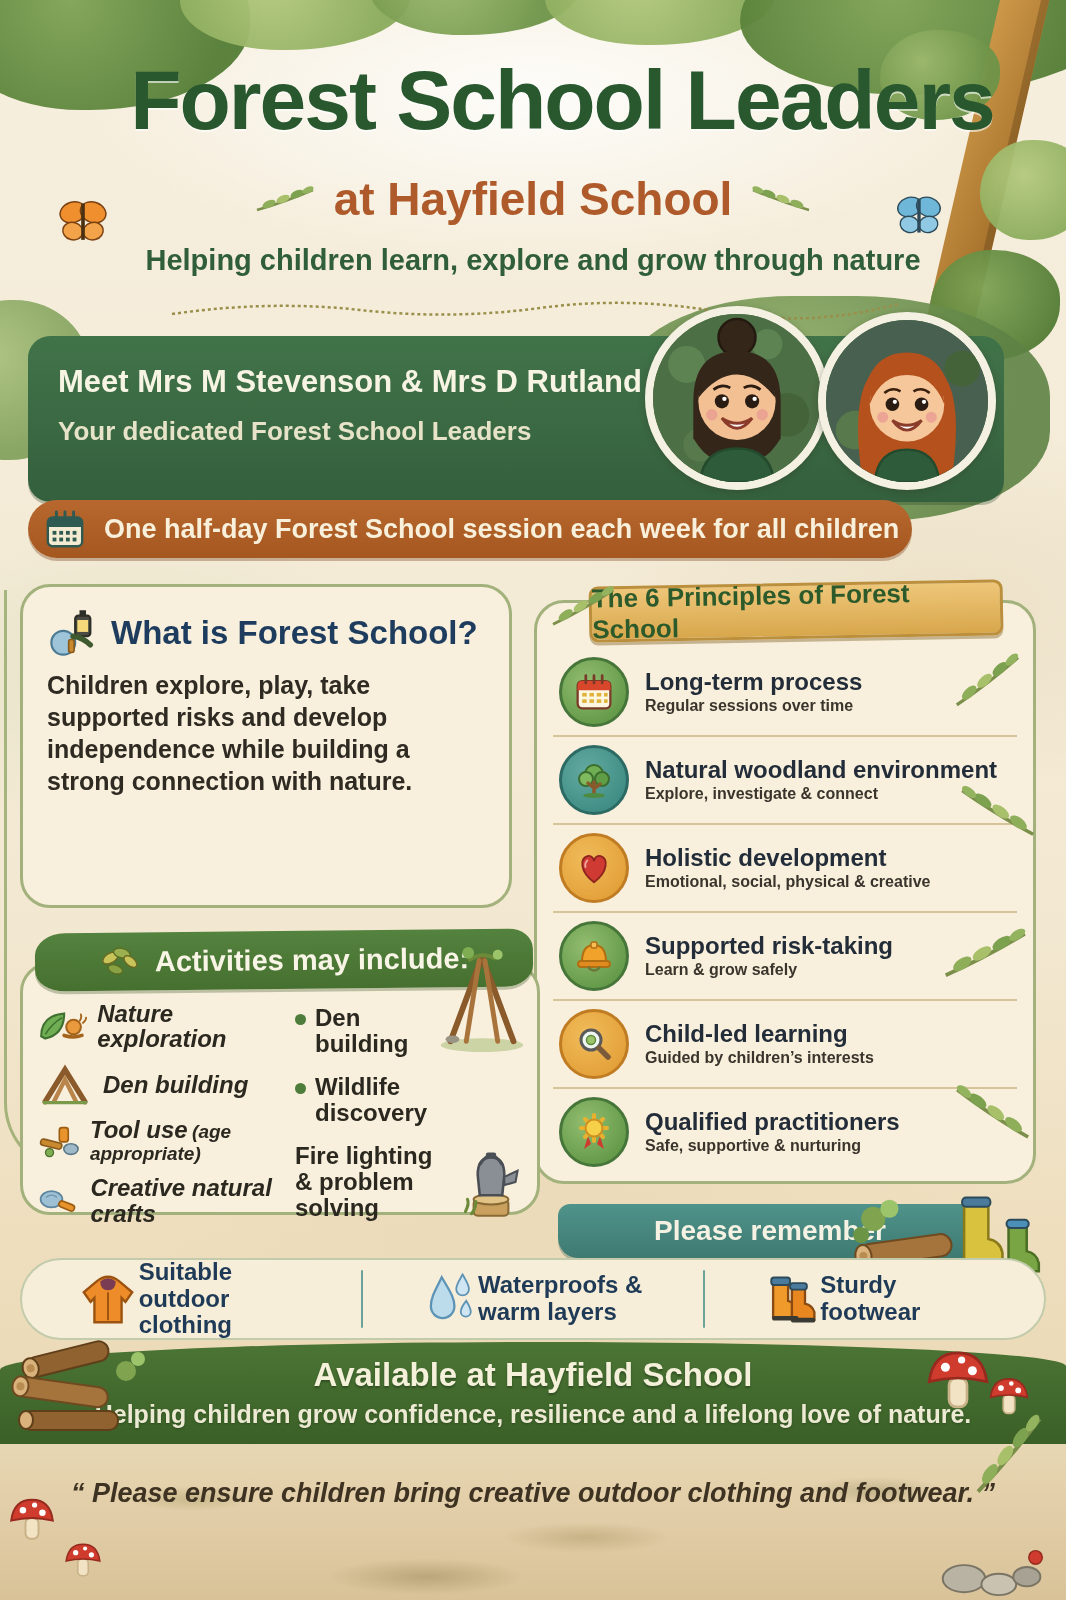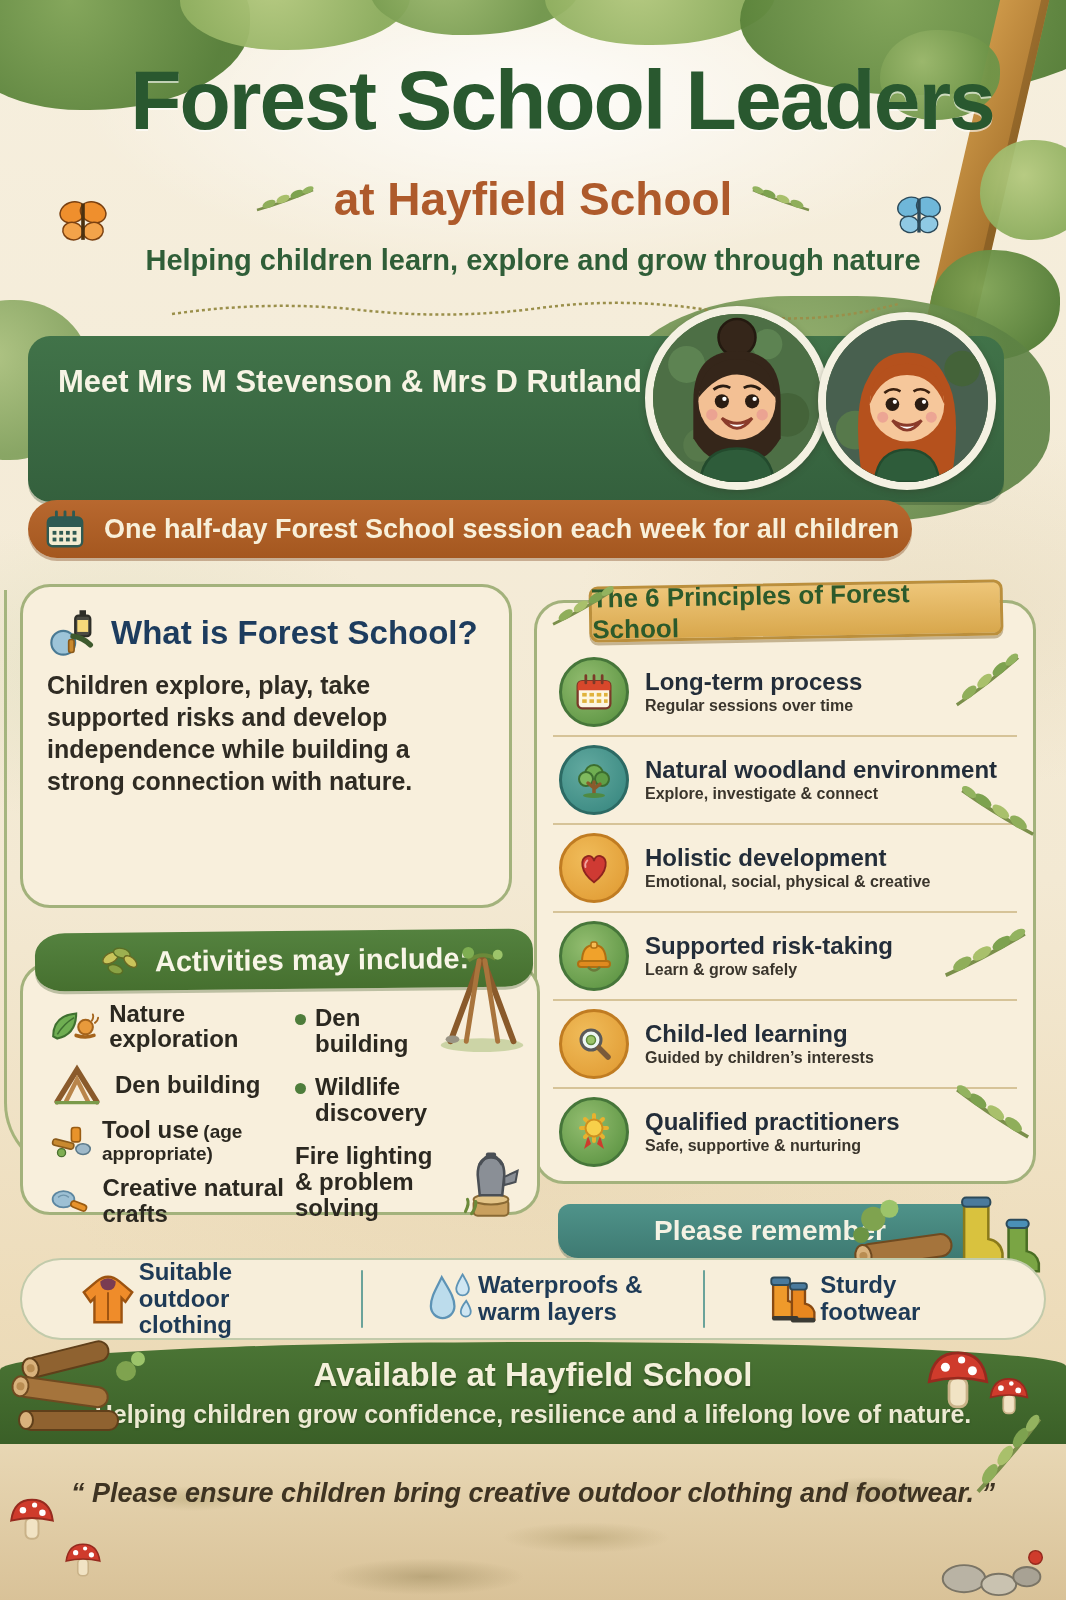--- a/index.html
+++ b/index.html
@@ -76,21 +76,21 @@
   .ptext{flex:1;min-width:0;}
   .ptitle{font-size:24px;font-weight:800;color:#232d39;line-height:1.05;}
   .psub{font-size:16px;font-weight:600;color:#3a352c;margin-top:4px;line-height:1.05;}
 
   
   .activities{left:20px;top:962px;width:520px;height:253px;}
   .act-banner{position:absolute;left:12px;top:-34px;width:498px;height:58px;transform:rotate(-.6deg);
     background:linear-gradient(#54823f,#46702f);border-radius:30px 24px 28px 30px/22px 20px 22px 20px;
     display:flex;align-items:center;justify-content:center;gap:14px;box-shadow:0 3px 0 rgba(50,80,30,.3);}
   .act-heading{font-size:29px;font-weight:800;color:#f8f5e6;}
-  .act-left{position:absolute;left:26px;top:36px;width:250px;}
+  .act-left{position:absolute;left:14px;top:36px;width:250px;font-style:italic;}
   .act-item{display:flex;align-items:center;gap:10px;margin-bottom:10px;min-height:46px;}
   .act-label{font-size:24px;font-weight:700;color:#2b2820;line-height:1.05;}
   .act-note{font-size:19px;font-weight:600;color:#2b2820;}
   .act-right{position:absolute;left:272px;top:40px;width:160px;}
   .act-ritem{display:flex;align-items:flex-start;gap:9px;margin-bottom:16px;}
   .act-bullet{flex:0 0 11px;width:11px;height:11px;border-radius:50%;background:#4e7d3b;margin-top:9px;}
   .act-rlabel{font-size:24px;font-weight:700;color:#2b2820;line-height:1.1;}
 
   
   .rem-banner{position:absolute;left:558px;top:1204px;width:424px;height:54px;
@@ -185,20 +185,21 @@
     <ellipse cx="13" cy="14" rx="9" ry="7" fill="#6fb7d9" stroke="#2c4a5a" transform="rotate(-20 13 14)"></ellipse>
     <ellipse cx="13" cy="27" rx="7" ry="6" fill="#8fc9e4" stroke="#2c4a5a" transform="rotate(15 13 27)"></ellipse>
     <ellipse cx="27" cy="14" rx="9" ry="7" fill="#6fb7d9" stroke="#2c4a5a" transform="rotate(20 27 14)"></ellipse>
     <ellipse cx="27" cy="27" rx="7" ry="6" fill="#8fc9e4" stroke="#2c4a5a" transform="rotate(-15 27 27)"></ellipse>
     <line x1="20" y1="8" x2="20" y2="33" stroke="#2c4a5a" stroke-width="2.5"></line>
   </svg>
 
   <div class="leaders-band">
     <div class="leaders-text">
       <div class="leaders-heading">Meet Mrs M Stevenson &amp; Mrs D Rutland</div>
+      <div class="leaders-sub">Your dedicated Forest School Leaders</div>
     </div>
   </div>
   <div class="avatar a1">
     <svg viewBox="0 0 100 100">
       <rect width="100" height="100" fill="#4d6f45"></rect>
       <circle cx="20" cy="30" r="11" fill="#5d8352"></circle>
         <circle cx="80" cy="60" r="13" fill="#446339"></circle>
       <circle cx="68" cy="18" r="9" fill="#5d8352"></circle>
         <circle cx="28" cy="78" r="10" fill="#57794b"></circle>
       <circle cx="50" cy="14" r="11" fill="#35261a" stroke="#241a10" stroke-width="1.5"></circle>

